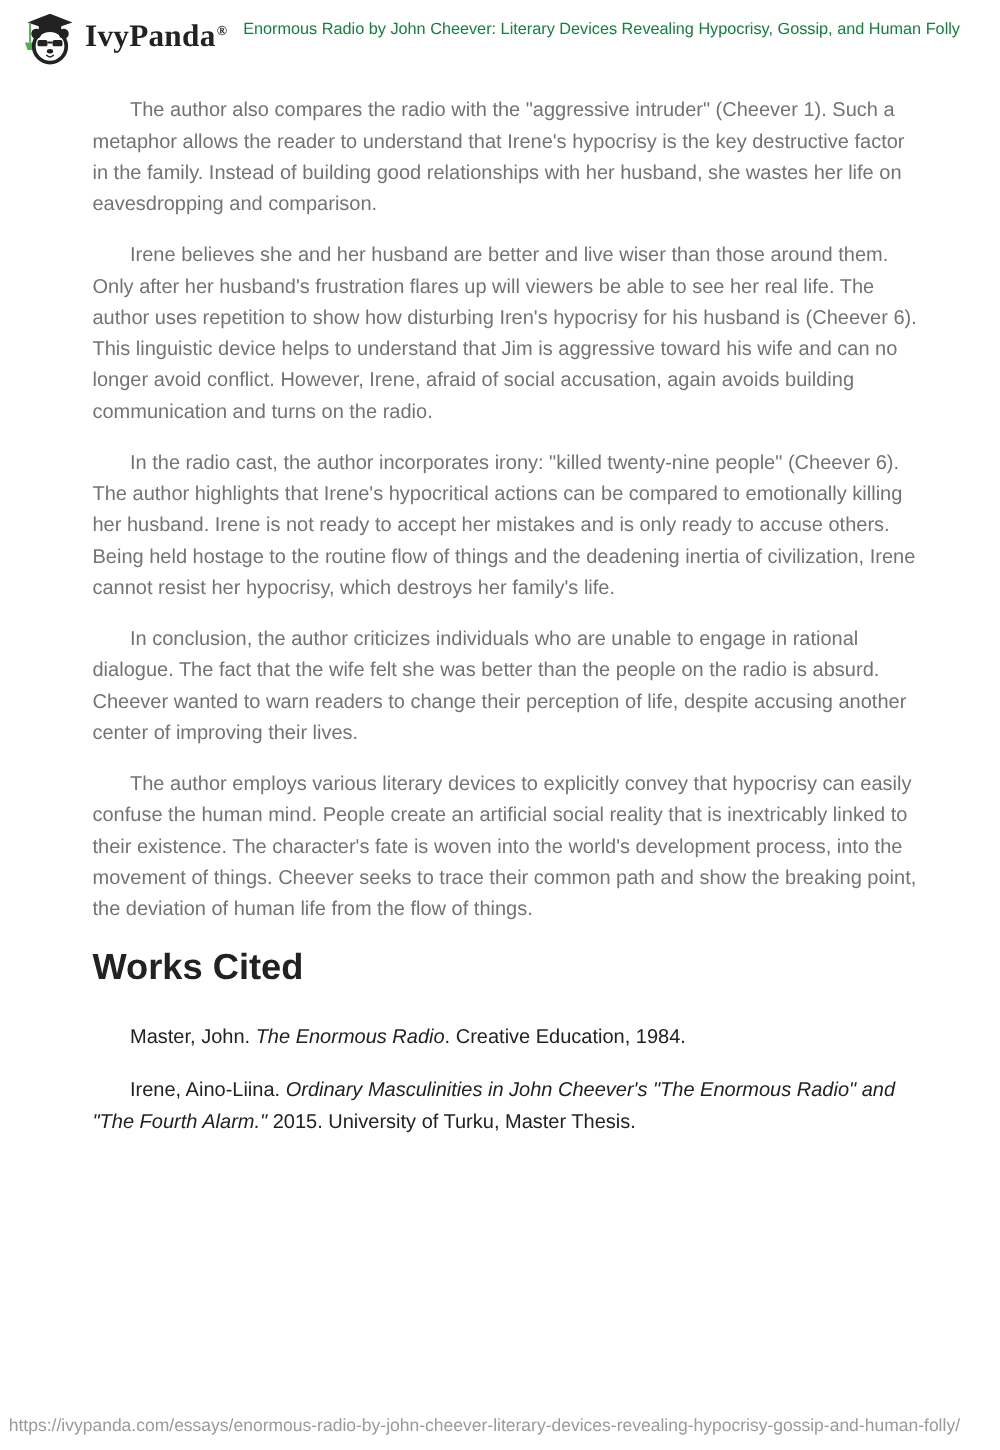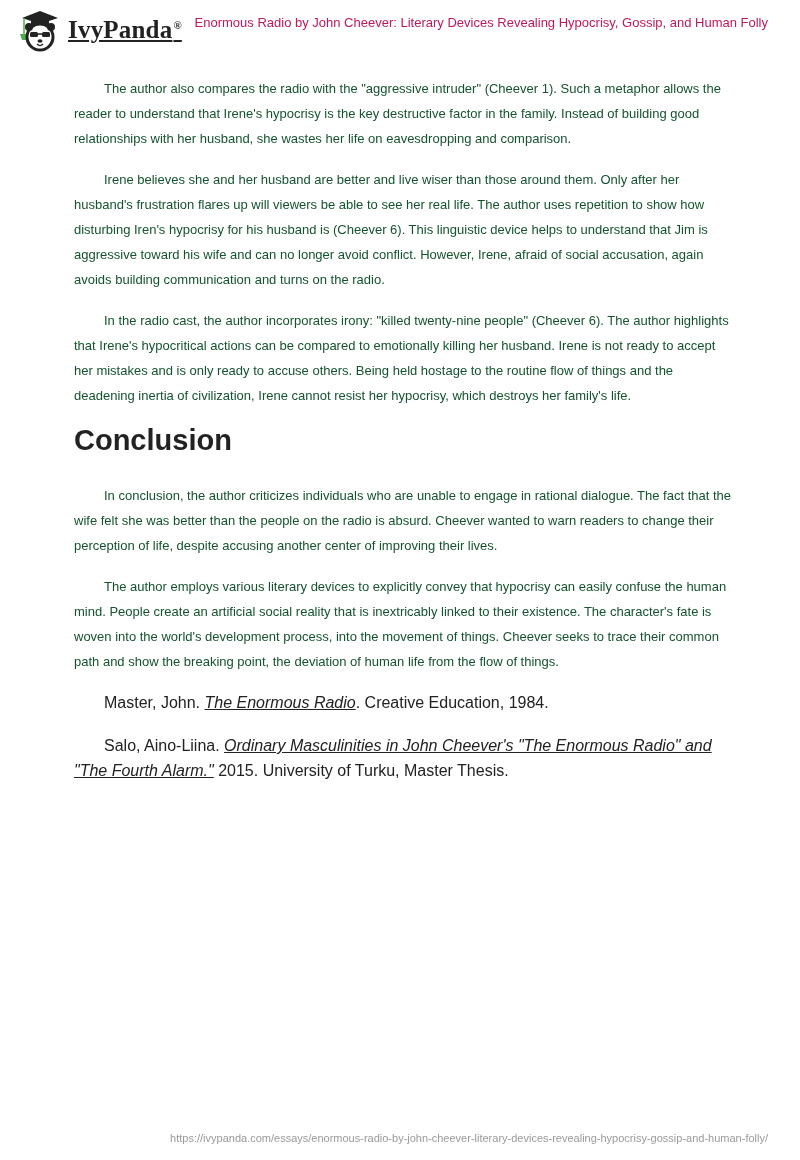--- a/index.html
+++ b/index.html
@@ -2,31 +2,31 @@
 <html><head>
   <meta charset="utf-8">
   <style>
     html, body { margin: 0; padding: 0; background: #ffffff; }
     body { width: 800px; height: 1160px; position: relative; overflow: hidden;
            font-family: "Liberation Sans", sans-serif; color: #222222; }
     .header { position: absolute; left: 0; top: 0; width: 800px; height: 60px; }
     .logo { position: absolute; left: 18px; top: 8px; display: flex; align-items: center; }
     .logo svg { display: block; }
     .logo-text { font-family: "Liberation Serif", serif; font-weight: bold; font-size: 25px;
-                 color: #222; margin-left: 6px; letter-spacing: 0.2px; text-decoration: underline; }
+                 color: #222; margin-left: 6px; letter-spacing: 0.2px; }
     .logo-text sup { font-size: 11px; vertical-align: super; margin-left: 1px; }
-    .header-title { position: absolute; right: 32px; top: 15px; font-size: 13px; color: #be185d; white-space: nowrap; }
+    .header-title { position: absolute; right: 32px; top: 15px; font-size: 13px; color: #15803d; white-space: nowrap; }
     .content { position: absolute; left: 74px; top: 76px; width: 660px; }
-    p.body { margin: 0 0 16px 0; font-size: 13px; line-height: 25px; text-indent: 30px; color: #14532d; }
+    p.body { margin: 0 0 16px 0; font-size: 16px; line-height: 25px; text-indent: 30px; color: #737373; }
     h2 { margin: 0; font-size: 29px; font-weight: bold; color: #222; }
     .h-conclusion { margin-top: 16px; margin-bottom: 26px; }
     .h-works { margin-top: 18px; margin-bottom: 26px; }
     .cite { margin: 0 0 18px 0; font-size: 16px; line-height: 25px; text-indent: 30px; color: #222; }
-    .cite i { font-style: italic; text-decoration: underline; }
-    .footer-url { position: absolute; right: 32px; top: 1132px; font-size: 11px; color: #9a9a9a; white-space: nowrap; }
+    .cite i { font-style: italic; }
+    .footer-url { position: absolute; right: 32px; top: 1132px; font-size: 14px; color: #9a9a9a; white-space: nowrap; }
   </style>
 </head>
 <body>
 
 <div class="header">
   <div class="logo">
     <svg width="44" height="44" viewBox="0 0 44 44">
       <polygon points="4,10 22,3 40,10 22,16" fill="#222"></polygon>
       <rect x="13" y="11" width="18" height="6" fill="#222"></rect>
       <line x1="6" y1="10" x2="6" y2="26" stroke="#4caf50" stroke-width="1.5"></line>
@@ -43,21 +43,21 @@
     <span class="logo-text"><span>IvyPanda</span><sup>®</sup></span>
   </div>
   <div class="header-title">Enormous Radio by John Cheever: Literary Devices Revealing Hypocrisy, Gossip, and Human Folly</div>
 </div>
 
 <div class="content">
   <p class="body">The author also compares the radio with the "aggressive intruder" (Cheever 1). Such a metaphor allows the reader to understand that Irene's hypocrisy is the key destructive factor in the family. Instead of building good relationships with her husband, she wastes her life on eavesdropping and comparison.</p>
   <p class="body">Irene believes she and her husband are better and live wiser than those around them. Only after her husband's frustration flares up will viewers be able to see her real life. The author uses repetition to show how disturbing Iren's hypocrisy for his husband is (Cheever 6). This linguistic device helps to understand that Jim is aggressive toward his wife and can no longer avoid conflict. However, Irene, afraid of social accusation, again avoids building communication and turns on the radio.</p>
   <p class="body">In the radio cast, the author incorporates irony: "killed twenty-nine people" (Cheever 6). The author highlights that Irene's hypocritical actions can be compared to emotionally killing her husband. Irene is not ready to accept her mistakes and is only ready to accuse others. Being held hostage to the routine flow of things and the deadening inertia of civilization, Irene cannot resist her hypocrisy, which destroys her family's life.</p>
 
-  <h2 class="h-conclusion">Conclusion</h2>
   <p class="body">In conclusion, the author criticizes individuals who are unable to engage in rational dialogue. The fact that the wife felt she was better than the people on the radio is absurd. Cheever wanted to warn readers to change their perception of life, despite accusing another center of improving their lives.</p>
   <p class="body">The author employs various literary devices to explicitly convey that hypocrisy can easily confuse the human mind. People create an artificial social reality that is inextricably linked to their existence. The character's fate is woven into the world's development process, into the movement of things. Cheever seeks to trace their common path and show the breaking point, the deviation of human life from the flow of things.</p>
 
+  <h2 class="h-works">Works Cited</h2>
   <p class="cite"><span>Master, John. </span><i>The Enormous Radio</i><span>. Creative Education, 1984.</span></p>
-  <p class="cite"><span>Salo, Aino-Liina. </span><i>Ordinary Masculinities in John Cheever's "The Enormous Radio" and "The Fourth Alarm."</i><span> 2015. University of Turku, Master Thesis.</span></p>
+  <p class="cite"><span>Irene, Aino-Liina. </span><i>Ordinary Masculinities in John Cheever's "The Enormous Radio" and "The Fourth Alarm."</i><span> 2015. University of Turku, Master Thesis.</span></p>
 </div>
 
 <div class="footer-url">https://ivypanda.com/essays/enormous-radio-by-john-cheever-literary-devices-revealing-hypocrisy-gossip-and-human-folly/</div>
 
 </body></html>

